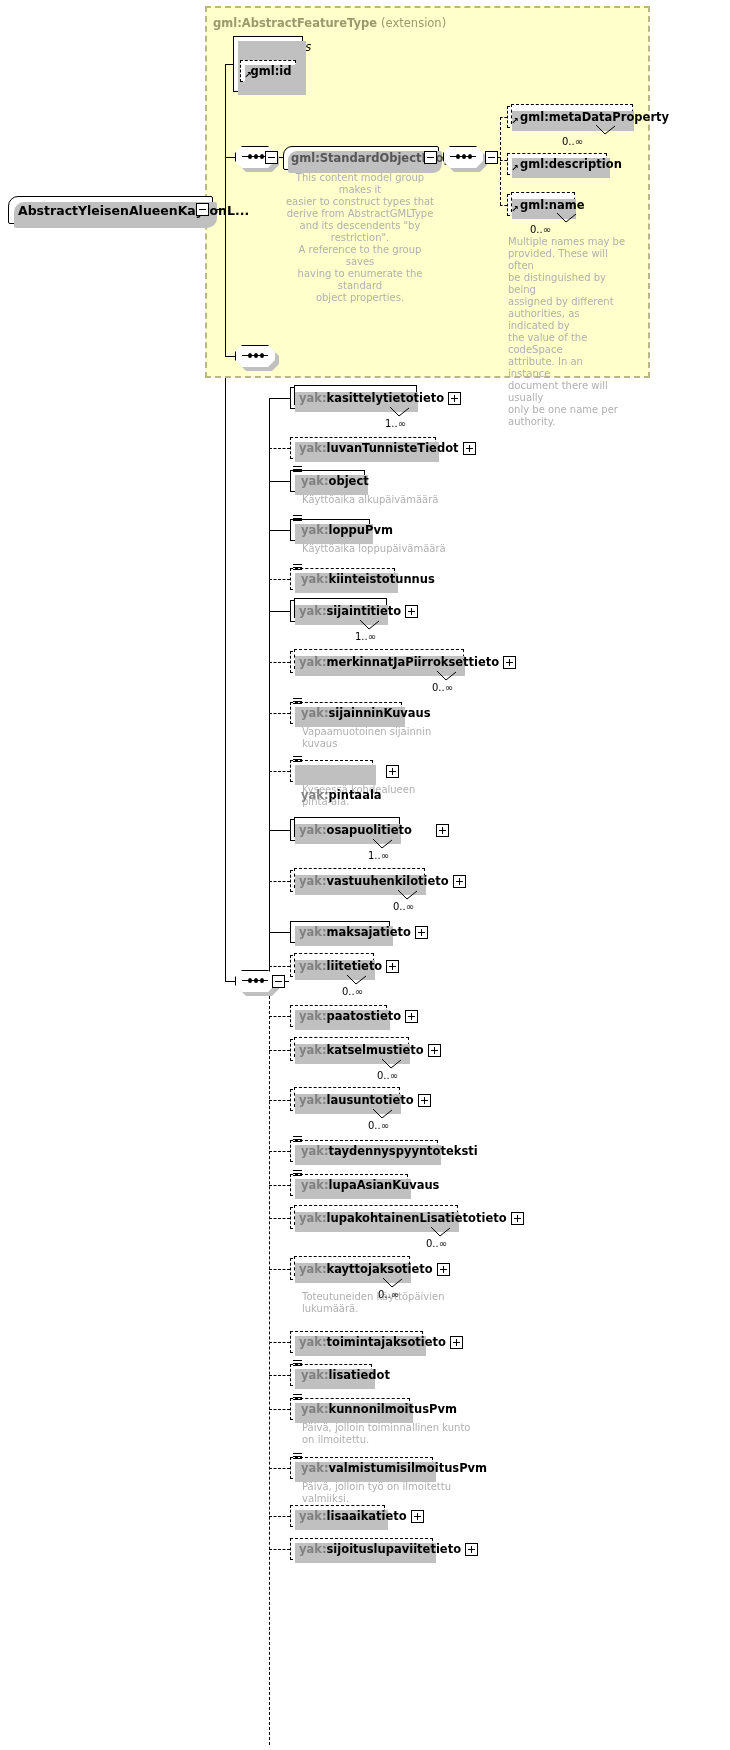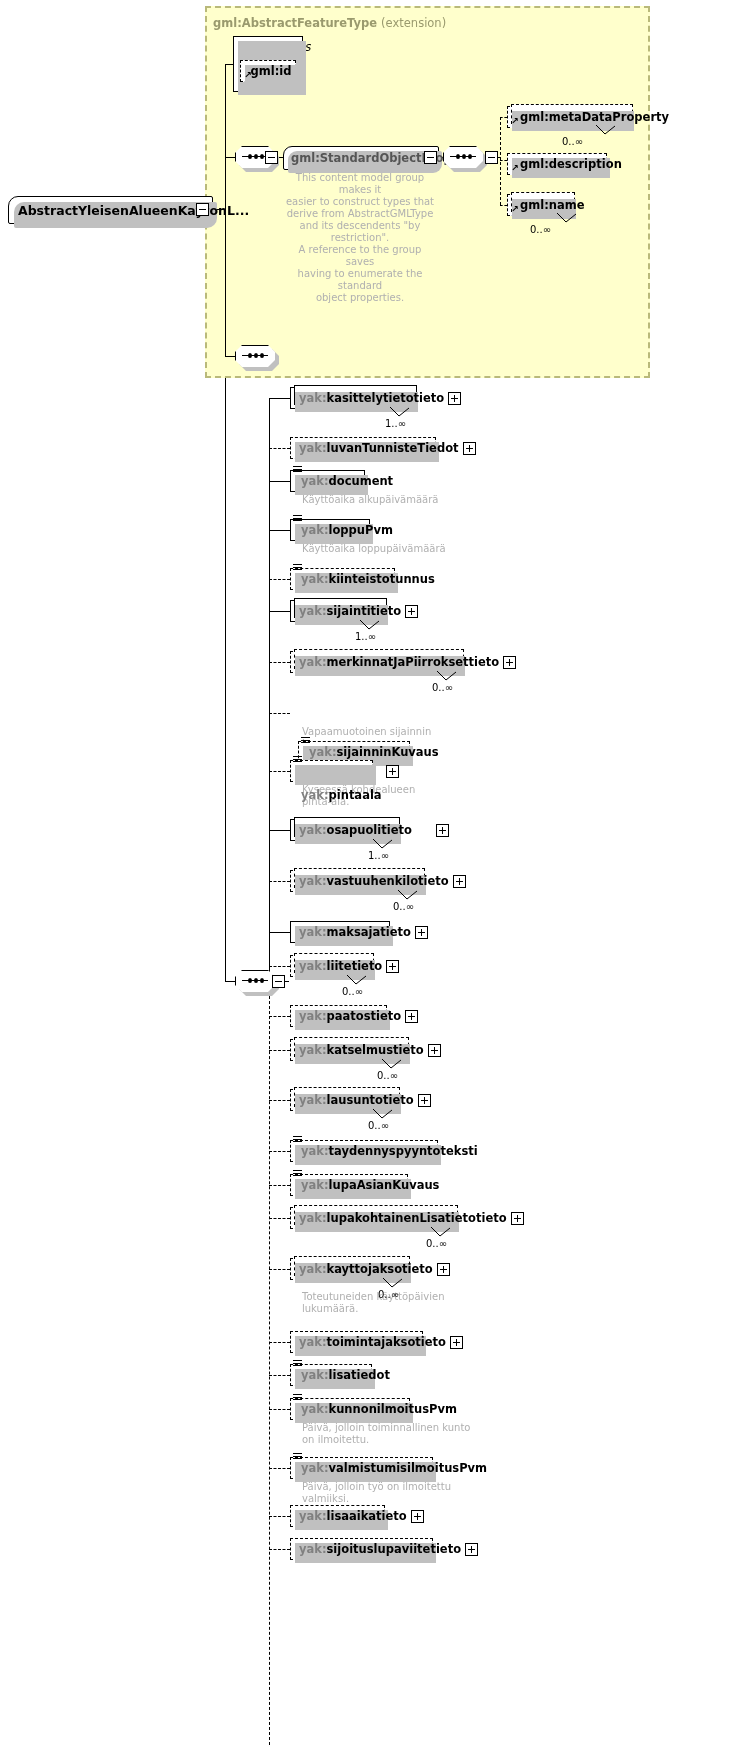--- a/index.html
+++ b/index.html
@@ -242,20 +242,30 @@
 
   <div class="node dash stack" style="left:507px;top:194px;width:66px;padding-left:12px;">
     <div class="sh"></div>
     <span class="attrarrow">↗</span>
     <span class="nm">gml:name</span>
   </div>
   <div class="card" style="left:530px;top:224px;">0..∞</div>
   <svg class="swoosh" style="left:556px;top:213px;" width="22" height="11">
     <polyline points="1,0 10,9 20,1" fill="none" stroke="#000" stroke-width="1"></polyline>
   </svg>
+  <div class="anno" style="left:508px;top:236px;width:118px;">Multiple names may be
+provided.  These will often
+be distinguished by being
+assigned by different
+authorities, as indicated by
+the value of the codeSpace
+attribute.  In an instance
+document there will usually
+only be one name per
+authority.</div>
 
   <div class="seq" style="left:235px;top:345px;">
     <div class="shd"></div>
       <div class="body"></div>
     <div class="dots">
         <span class="d d1"></span>
         <span class="d d2"></span>
         <span class="d d3"></span>
       </div>
   </div>
@@ -303,21 +313,21 @@
         <span class="exp plus" style="margin-left: 4px;"></span>
       </div>
       <div class="ln h" style="left: 269px; top: 481px; width: 21px;"></div>
       <div class="node solid" style="left: 290px; top: 470px; width: 75px; padding-left: 10px;">
         <div class="sh"></div>
         <span class="typeicon">
           <i></i>
           <i></i>
           <i></i>
         </span>
-        <span style="flex: 1 1 auto;"><span class="ns">yak:</span><span class="nm">document</span></span>
+        <span style="flex: 1 1 auto;"><span class="ns">yak:</span><span class="nm">object</span></span>
       </div>
       <div class="anno" style="left: 302px; top: 494px; width: 190px;">Käyttöaika alkupäivämäärä</div>
       <div class="ln h" style="left: 269px; top: 530px; width: 21px;"></div>
       <div class="node solid" style="left: 290px; top: 519px; width: 80px; padding-left: 10px;">
         <div class="sh"></div>
         <span class="typeicon">
           <i></i>
           <i></i>
           <i></i>
         </span>
@@ -348,21 +358,21 @@
       <div class="node dash stack" style="left: 290px; top: 651px; width: 172px;">
         <div class="sh"></div>
         <span style="flex: 1 1 auto;"><span class="ns">yak:</span><span class="nm">merkinnatJaPiirroksettieto</span></span>
         <span class="exp plus" style="margin-left: 4px;"></span>
       </div>
       <svg class="swoosh" width="22" height="11" style="left: 436px; top: 671px;">
         <polyline points="1,0 10,9 20,1" fill="none" stroke="#000" stroke-width="1"></polyline>
       </svg>
       <div class="card" style="left: 432px; top: 682px;">0..∞</div>
       <div class="dln h" style="left: 269px; top: 713px; width: 21px;"></div>
-      <div class="node dash" style="left: 298px; top: 702px; width: 112px; padding-left: 10px; margin-top: 39px;">
+      <div class="node dash" style="left: 290px; top: 702px; width: 112px; padding-left: 10px;">
         <div class="sh"></div>
         <span class="typeicon">
           <i></i>
           <i></i>
           <i></i>
         </span>
         <span style="flex: 1 1 auto;"><span class="ns">yak:</span><span class="nm">sijainninKuvaus</span></span>
       </div>
       <div class="anno" style="left: 302px; top: 726px; width: 190px;">Vapaamuotoinen sijainnin
 kuvaus</div>

